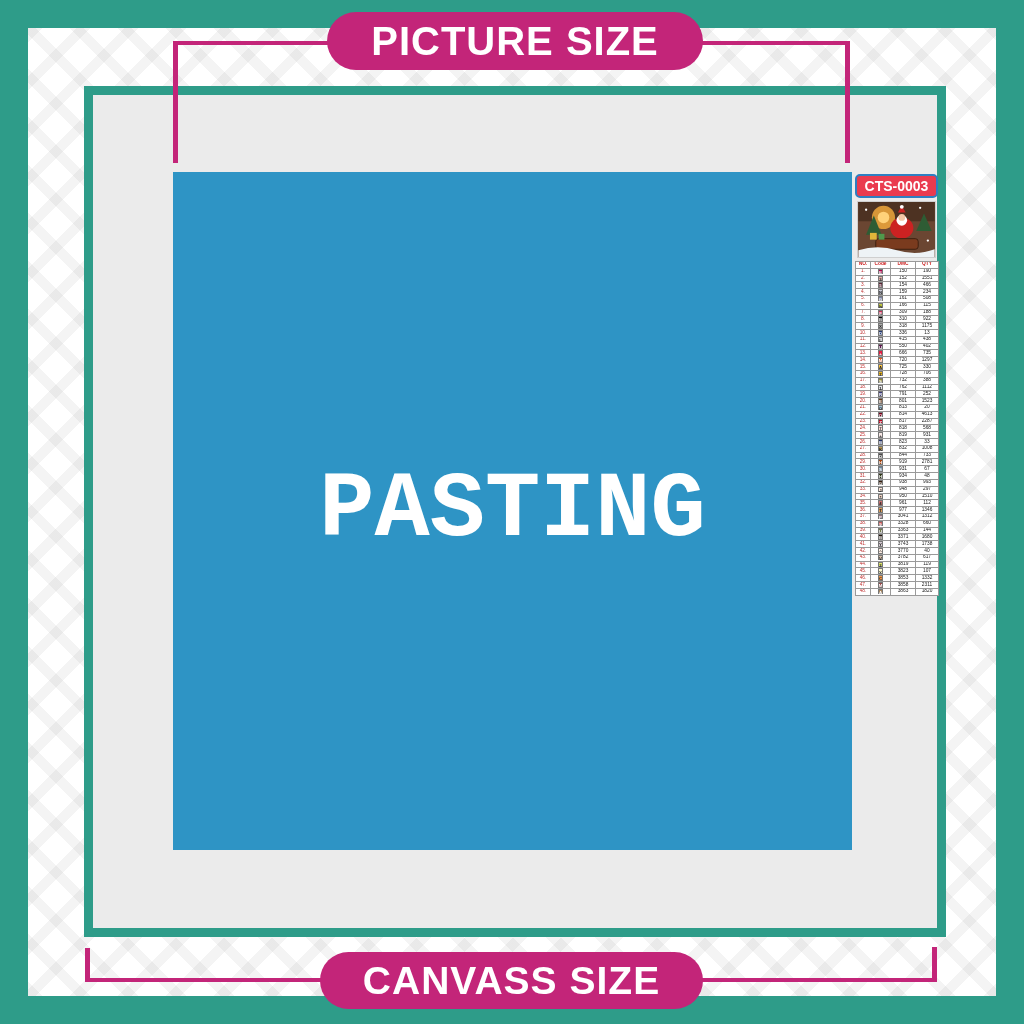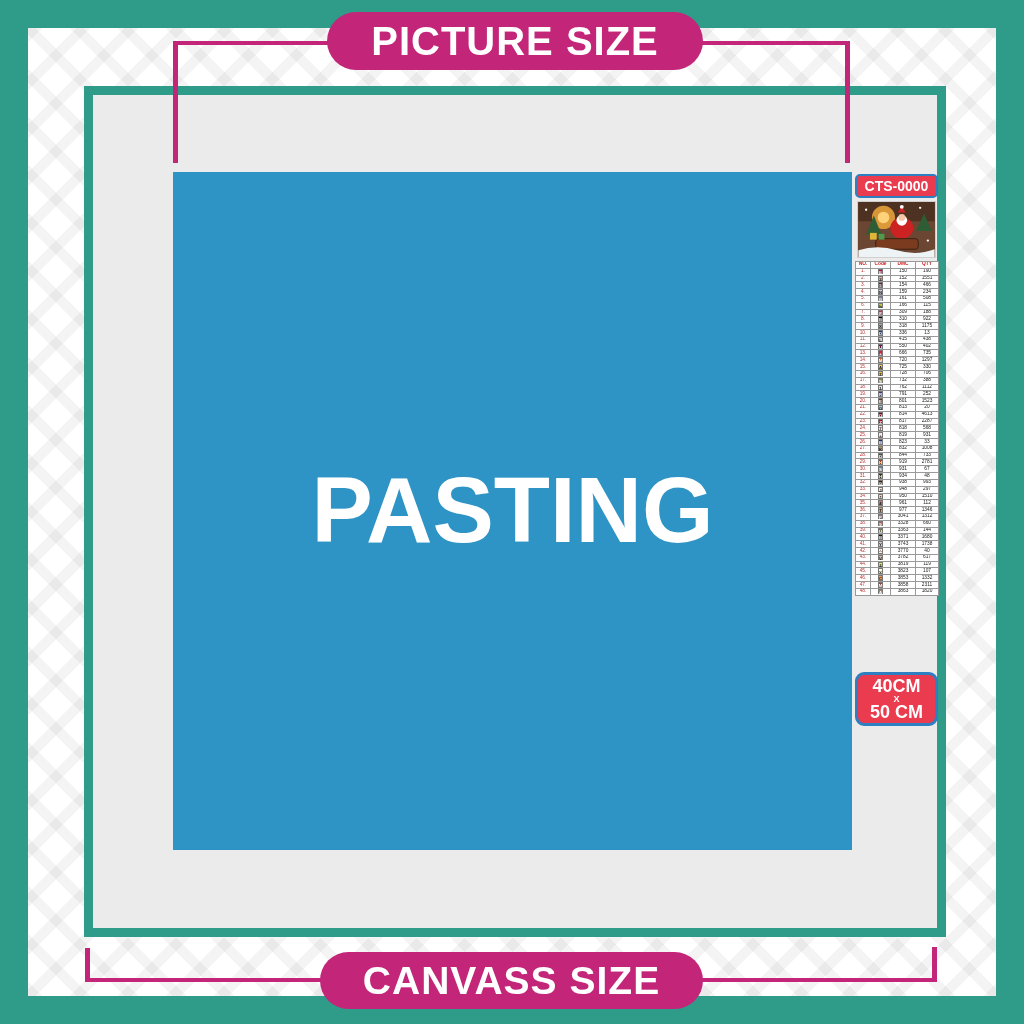--- a/index.html
+++ b/index.html
@@ -56,21 +56,21 @@
     color:#2E9C89; font-family:"DejaVu Serif", serif; font-style:italic; font-weight:bold;
     font-size:46px; line-height:1; position:relative; top:4px; margin:0 -1px;
   }
   .logo .w-joy { color:#C32579; font-weight:bold; font-size:27px; letter-spacing:-1px; line-height:1; padding-bottom:4px;}
   .logo svg.swoosh { position:absolute; left:60px; top:2px; width:130px; height:26px; }
 
   
   .pasting {
     position:absolute; left:173px; top:172px; width:679px; height:678px;
     background:#2E94C5; z-index:2;
-    display:flex; align-items:center; justify-content:center; text-align:center;
+    display:flex; align-items:center; justify-content:center; text-align:center;font-family:Liberation Mono, monospace;
   }
   .pasting .txt { color:#fff; font-weight:bold; font-size:92px; line-height:0.95; letter-spacing:0px; }
 
   
   .code-badge {
     position:absolute; left:855px; top:174px; width:83px; height:24px; z-index:2;
     background:#EA3B4F; border:2px solid #2E7FC2; border-radius:5px;
     color:#fff; font-weight:bold; font-size:14px;
     display:flex; align-items:center; justify-content:center; letter-spacing:0px;
   }
@@ -119,21 +119,21 @@
 
   <div class="board"></div>
 
 
   <div class="pasting">
     <div class="txt">
       <div>PASTING</div>
     </div>
   </div>
 
-  <div class="code-badge">CTS-0000</div>
+  <div class="code-badge">CTS-0003</div>
 
   <div class="thumb">
     <svg viewBox="0 0 79 57">
       <rect x="0" y="0" width="79" height="57" fill="#6b4632"></rect>
       <rect x="0" y="0" width="79" height="20" fill="#4d3222"></rect>
       <circle cx="26" cy="16" r="12" fill="#f0a83c" opacity="0.85"></circle>
       <circle cx="26" cy="16" r="6" fill="#ffd27a"></circle>
       <polygon points="8,34 16,14 24,34" fill="#2e5c34"></polygon>
       <polygon points="60,30 68,12 76,30" fill="#2e5c34"></polygon>
       <ellipse cx="45" cy="27" rx="12" ry="11" fill="#cc2222"></ellipse>
@@ -451,25 +451,20 @@
         </tr>
         <tr>
           <td class="no">48.</td>
           <td><span class="sq" style="background: rgb(164, 131, 92); color: rgb(255, 255, 255);">A</span></td>
           <td class="val">3863</td>
           <td class="val">1820</td>
         </tr>
       </tbody>
   </table>
 
-  <div class="size-badge">
-    <div class="big">40CM</div>
-    <div class="sep">X</div>
-    <div class="big">50 CM</div>
-  </div>
 
   <div class="mk top-line"></div>
   <div class="mk top-stub-l"></div>
   <div class="mk top-stub-r"></div>
   <div class="mk bot-line"></div>
   <div class="mk bot-stub-l"></div>
   <div class="mk bot-stub-r"></div>
 
   <div class="pill pill-top">PICTURE SIZE</div>
   <div class="pill pill-bottom">CANVASS SIZE</div>

